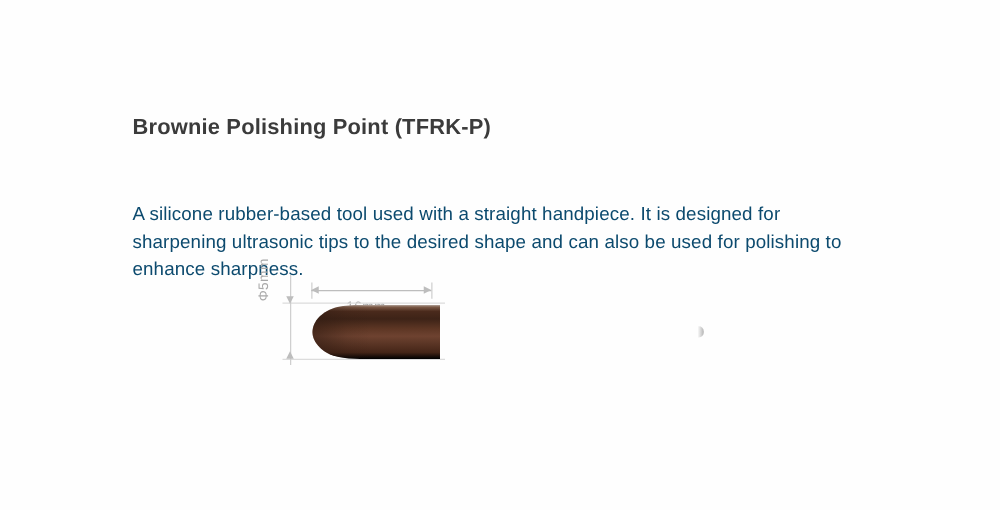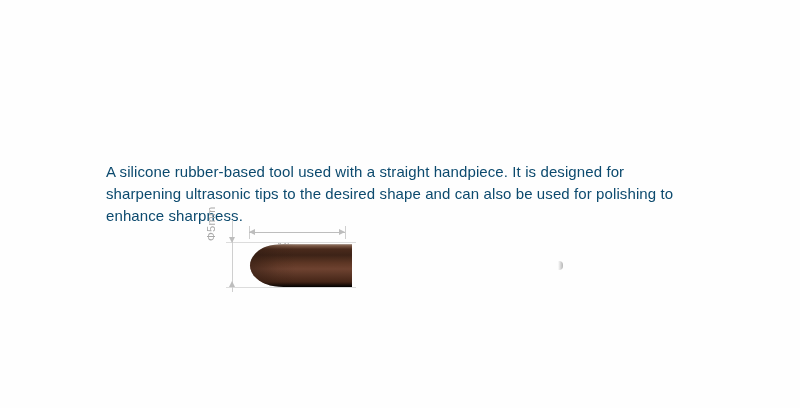--- a/index.html
+++ b/index.html
@@ -211,20 +211,21 @@
     height: 100%;
     border-radius: 0 4px 4px 0;
     background: linear-gradient(to right, rgba(255,255,255,0.0), rgba(120,120,120,0.55));
   }
 </style>
 </head>
 <body>
 
 <div class="page">
 
+  <h1 class="product-title">Brownie Polishing Point (TFRK-P)</h1>
 
   <p class="product-description">A silicone rubber-based tool used with a straight handpiece. It is designed for sharpening ultrasonic tips to the desired shape and can also be used for polishing to enhance sharpness.</p>
 
   <div class="diagram"></div>
 
   <div class="dim-h-tick-l"></div>
   <div class="dim-h-tick-r"></div>
   <div class="dim-h-line"></div>
   <div class="dim-h-arrow-l"></div>
   <div class="dim-h-arrow-r"></div>

